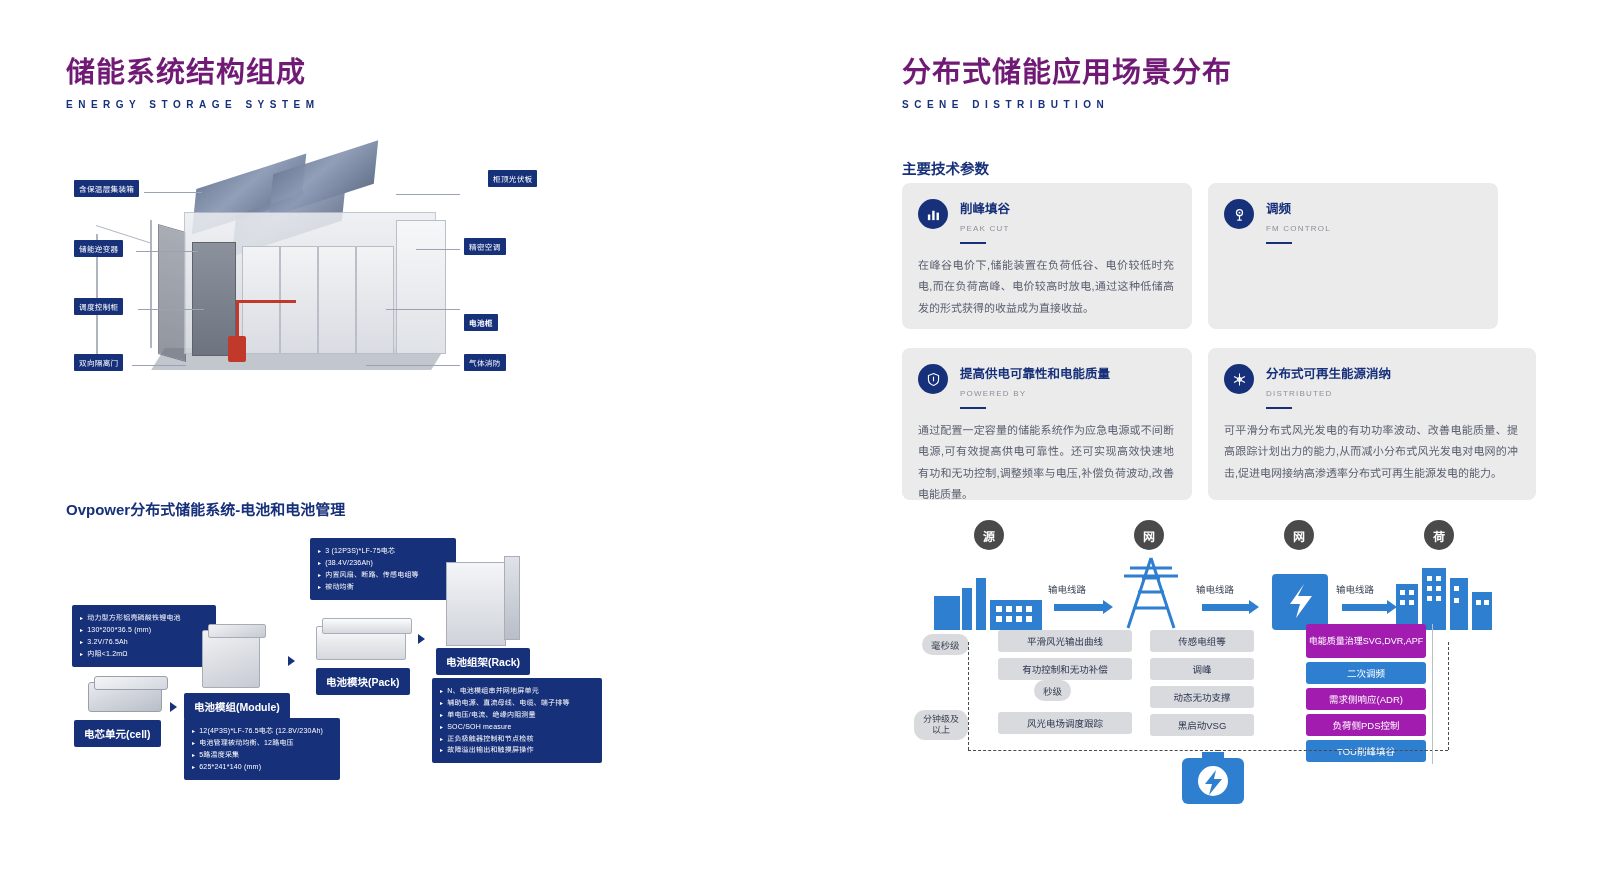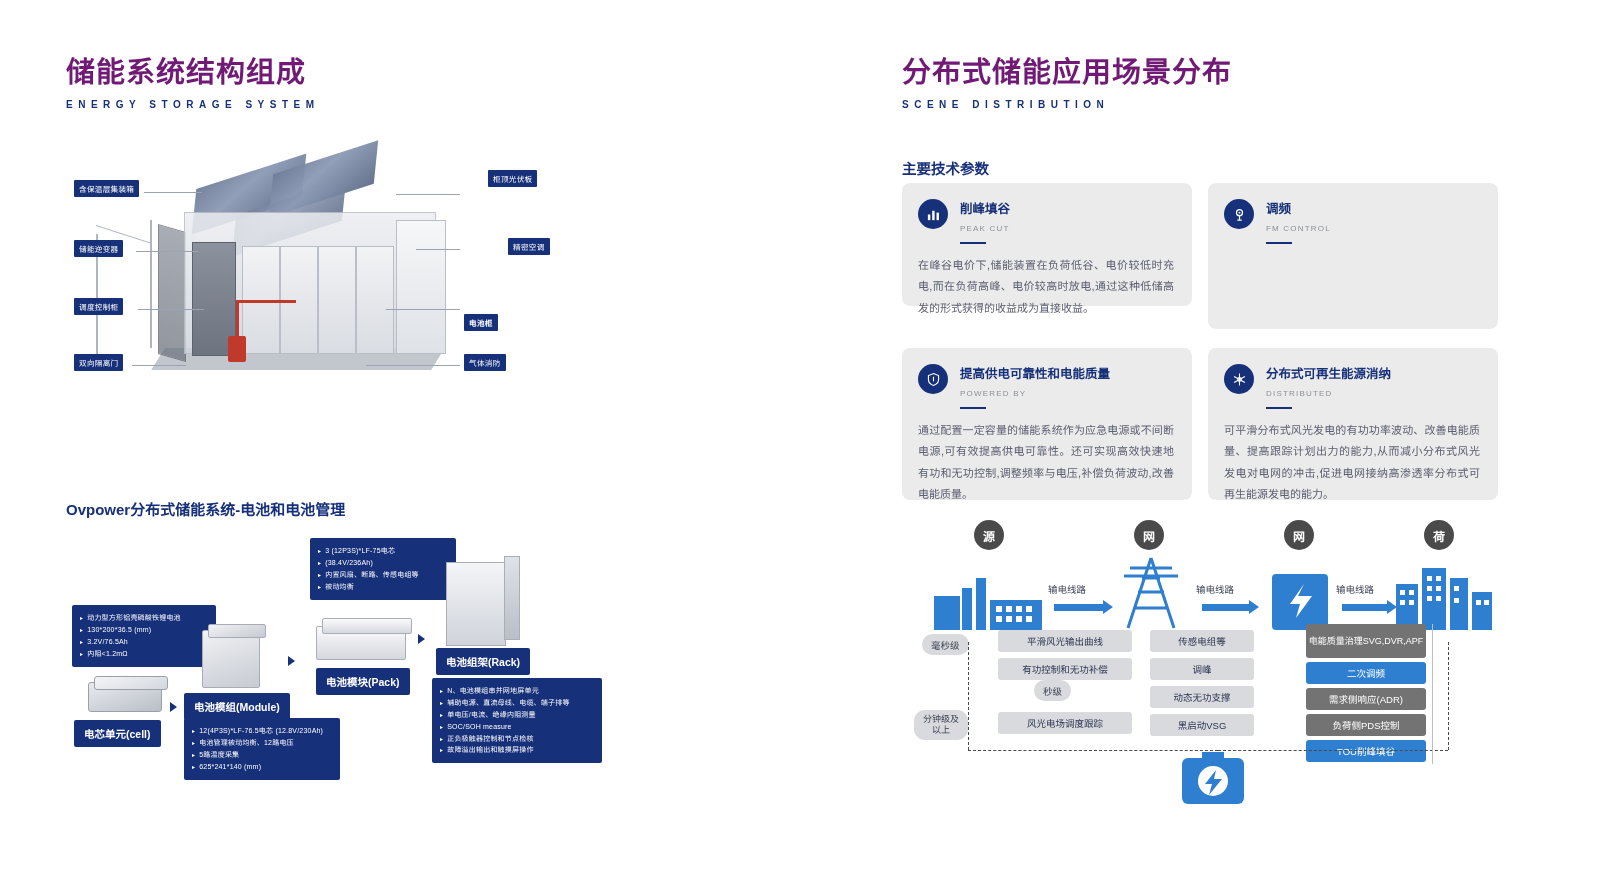--- a/index.html
+++ b/index.html
@@ -80,21 +80,21 @@
   .bluebar{position:absolute;background:#2f7fd0;height:7px;}
   .bluebar:after{
     content:"";position:absolute;right:-9px;top:-4px;width:0;height:0;
     border-left:10px solid #2f7fd0;border-top:7.5px solid transparent;border-bottom:7.5px solid transparent;
   }
   .pill{
     position:absolute;border-radius:3px;font-size:9.5px;color:#2c3550;background:#e9eaec;
     display:flex;align-items:center;justify-content:center;white-space:nowrap;
   }
   .pill.blue{background:#2f7fd0;color:#fff;}
-  .pill.lblue{background:#737373;color:#fff;}
+  .pill.lblue{background:#a21caf;color:#fff;}
   .pill.grey{background:#d8dade;color:#2c3550;}
   .lvl{
     position:absolute;border-radius:11px;background:#d8dade;color:#3b4252;font-size:9.5px;
     display:flex;align-items:center;justify-content:center;padding:0 9px;height:21px;white-space:nowrap;
   }
   .dash{position:absolute;border:1px dashed #4a4a4a;}
   .thin{position:absolute;background:#b9bec9;}
   svg{overflow:visible;}
 </style>
 </head>
@@ -140,21 +140,21 @@
 
     <div class="callout-lbl" style="left:8px;top:148px;">调度控制柜</div>
     <div class="leader" style="left:72px;top:159px;width:66px;"></div>
 
     <div class="callout-lbl" style="left:8px;top:204px;">双向隔离门</div>
     <div class="leader" style="left:66px;top:215px;width:54px;"></div>
 
     <div class="callout-lbl" style="left:398px;top:20px;margin-left:24px;">柜顶光伏板</div>
     <div class="leader" style="left:330px;top:44px;width:64px;"></div>
 
-    <div class="callout-lbl" style="left:398px;top:88px;margin-left:44px;">精密空调</div>
+    <div class="callout-lbl" style="left:398px;top:88px;">精密空调</div>
     <div class="leader" style="left:350px;top:99px;width:44px;"></div>
 
     <div class="callout-lbl" style="left:398px;top:164px;font-weight:bold;">电池柜</div>
     <div class="leader" style="left:320px;top:159px;width:74px;"></div>
 
     <div class="callout-lbl" style="left:398px;top:204px;">气体消防</div>
     <div class="leader" style="left:300px;top:215px;width:94px;"></div>
   </div>
 
   <div class="chain-title">Ovpower分布式储能系统-电池和电池管理</div>
@@ -214,21 +214,21 @@
 
   <div class="right-head">
     <div class="sec-title">分布式储能应用场景分布</div>
     <div class="sec-sub">SCENE DISTRIBUTION</div>
   </div>
 
   <div class="param-title">主要技术参数</div>
 
   <div class="cards">
 
-    <div class="card" style="left:0;top:0;width:290px;height:123px;">
+    <div class="card" style="left:0;top:0;width:290px;height:146px;">
       <div class="hd">
         <span class="ic">
           <svg width="15" height="15" viewBox="0 0 16 16">
               <rect x="2" y="8" width="2.6" height="6" fill="#fff"></rect>
               <rect x="6.6" y="4" width="2.6" height="10" fill="#fff"></rect>
               <rect x="11.2" y="6" width="2.6" height="8" fill="#fff"></rect>
             </svg>
         </span>
         <span>
           <span class="c-title">削峰填谷</span><br>
@@ -267,21 +267,21 @@
         </span>
         <span>
           <span class="c-title">提高供电可靠性和电能质量</span><br>
           <span class="c-en">POWERED BY</span>
           <div class="c-rule"></div>
         </span>
       </div>
       <div class="c-body">通过配置一定容量的储能系统作为应急电源或不间断电源,可有效提高供电可靠性。还可实现高效快速地有功和无功控制,调整频率与电压,补偿负荷波动,改善电能质量。</div>
     </div>
 
-    <div class="card" style="left:306px;top:165px;width:290px;height:152px;">
+    <div class="card" style="left:306px;top:165px;width:328px;height:152px;">
       <div class="hd">
         <span class="ic">
           <svg width="15" height="15" viewBox="0 0 16 16">
               <g stroke="#fff" stroke-width="1.1">
                 <path d="M8 1.6V14.4M2.2 4.8l11.6 6.4M13.8 4.8 2.2 11.2"></path>
               </g>
               <circle cx="8" cy="8" r="2" fill="none" stroke="#fff" stroke-width="1.1"></circle>
             </svg>
         </span>
         <span>

